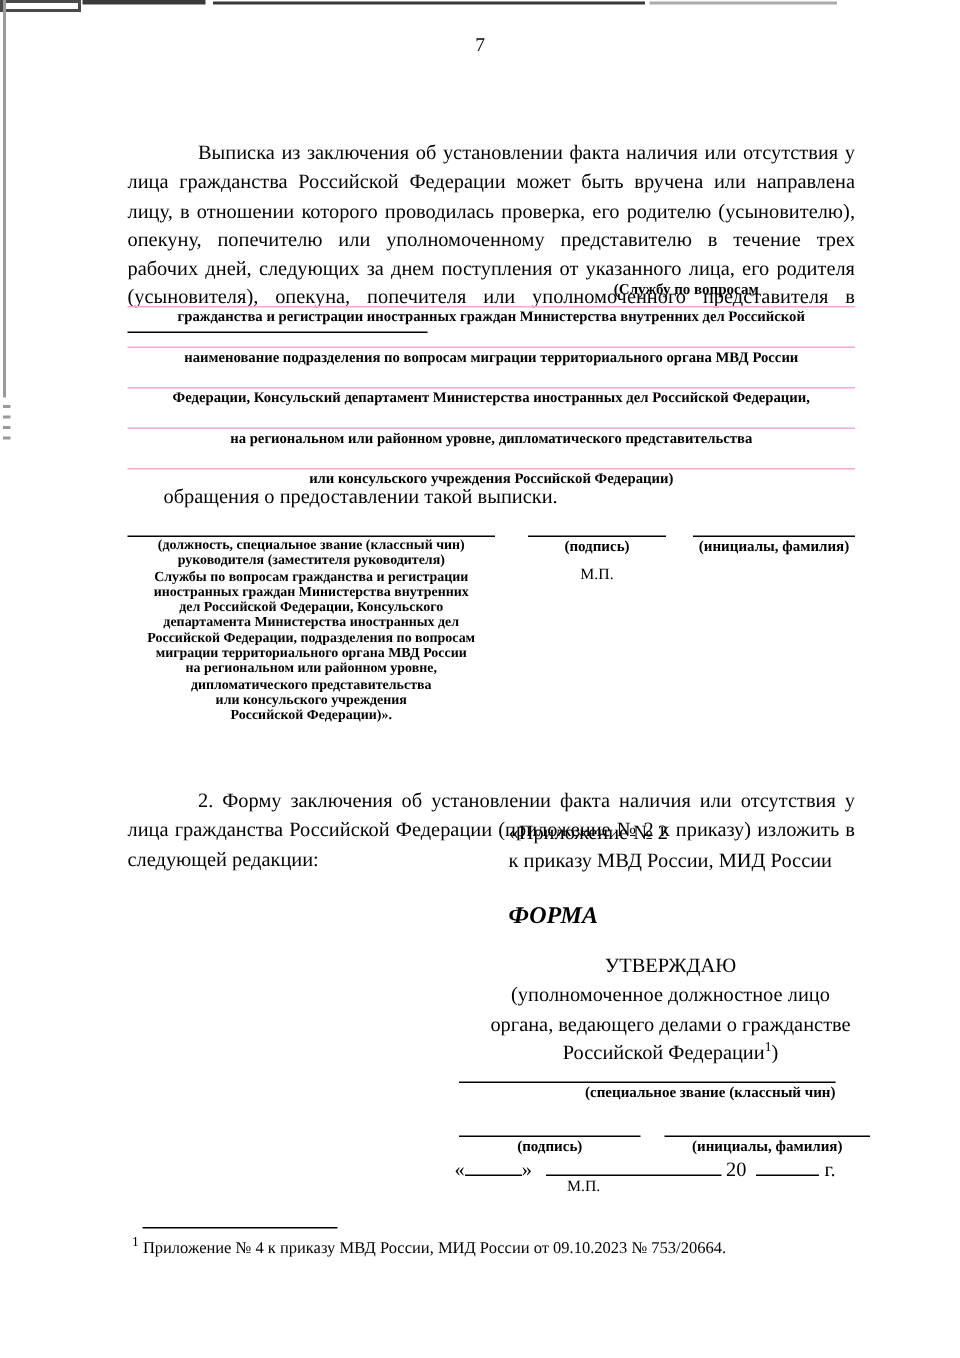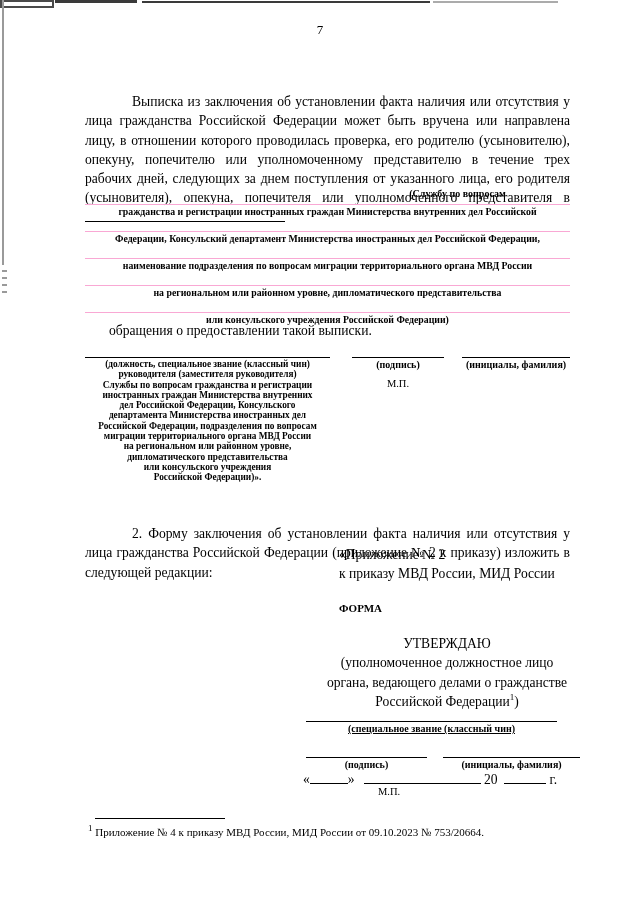--- a/index.html
+++ b/index.html
@@ -32,21 +32,21 @@
   .sig-col1 { width:245px; }
   .sig-col1 .caption { font-size:9.3px; font-weight:bold; line-height:10.3px; text-align:center; white-space:pre-line; padding-top:1px; }
   .sig-col2 { width:92px; margin-left:22px; text-align:center; }
   .sig-col3 { width:108px; margin-left:18px; text-align:center; }
   .small-cap { font-size:10px; font-weight:bold; line-height:12px; padding-top:1px; }
   .seal1 { font-size:10.5px; margin-top:7px; }
 
   #para2 { position:absolute; top:488px; left:85px; width:485px; }
 
   #annex { position:absolute; top:545px; left:339px; font-size:13.6px; line-height:19.3px; }
-  #forma { position:absolute; top:602px; left:339px; font-size:11px; font-weight:bold; }
+  #forma { position:absolute; top:602px; left:339px; font-size:16px; font-weight:bold;font-style:italic; }
 
   #approve { position:absolute; top:634px; left:303px; width:288px; text-align:center; font-size:13.6px; line-height:19.3px; }
   sup { font-size:9px; vertical-align:super; line-height:0; }
 
   #rank-rule { position:absolute; top:721px; left:306px; width:251px; }
   #sig2 { position:absolute; top:757px; left:306px; width:274px; display:flex; }
   .sig2-col1 { width:121px; text-align:center; }
   .sig2-col2 { width:137px; margin-left:16px; text-align:center; }
 
   #date-row { position:absolute; top:769px; left:303px; width:290px; font-size:13.6px; }
@@ -72,22 +72,22 @@
   <div class="art-dash" style="top:284px;"></div>
   <div class="art-dash" style="top:291px;"></div>
 
   <div class="pagenum">7</div>
 
   <div id="para1" class="para indent"><span>Выписка из заключения об установлении факта наличия или отсутствия у лица гражданства Российской Федерации может быть вручена или направлена лицу, в отношении которого проводилась проверка, его родителю (усыновителю), опекуну, попечителю или уполномоченному представителю в течение трех рабочих дней, следующих за днем поступления от указанного лица, его родителя (усыновителя), опекуна, попечителя или уполномоченного представителя в</span> <span class="blank-inline"></span></div>
   <div id="blank-caption">(Службу по вопросам</div>
 
   <div id="rules">
     <div class="rule">гражданства и регистрации иностранных граждан Министерства внутренних дел Российской</div>
+    <div class="rule">наименование подразделения по вопросам миграции территориального органа МВД России</div>
     <div class="rule">Федерации, Консульский департамент Министерства иностранных дел Российской Федерации,</div>
-    <div class="rule">наименование подразделения по вопросам миграции территориального органа МВД России</div>
     <div class="rule">на региональном или районном уровне, дипломатического представительства</div>
     <div class="rule">или консульского учреждения Российской Федерации)</div>
   </div>
 
   <div id="para1-closing">обращения о предоставлении такой выписки.</div>
 
   <div id="sigblock1">
     <div class="sig-col1">
       <div class="sigrule"></div>
       <div class="caption">(должность, специальное звание (классный чин)
@@ -125,21 +125,21 @@
 
   <div id="approve">
     <div>УТВЕРЖДАЮ</div>
     <div>(уполномоченное должностное лицо</div>
     <div>органа, ведающего делами о гражданстве</div>
     <div><span>Российской Федерации</span><sup>1</sup><span>)</span></div>
   </div>
 
   <div id="rank-rule">
     <div class="sigrule"></div>
-    <div class="small-cap" style="text-align:center;text-decoration:underline;">(специальное звание (классный чин)</div>
+    <div class="small-cap" style="text-align:right;">(специальное звание (классный чин)</div>
   </div>
 
   <div id="sig2">
     <div class="sig2-col1">
       <div class="sigrule"></div>
       <div class="small-cap">(подпись)</div>
     </div>
     <div class="sig2-col2">
       <div class="sigrule"></div>
       <div class="small-cap">(инициалы, фамилия)</div>

